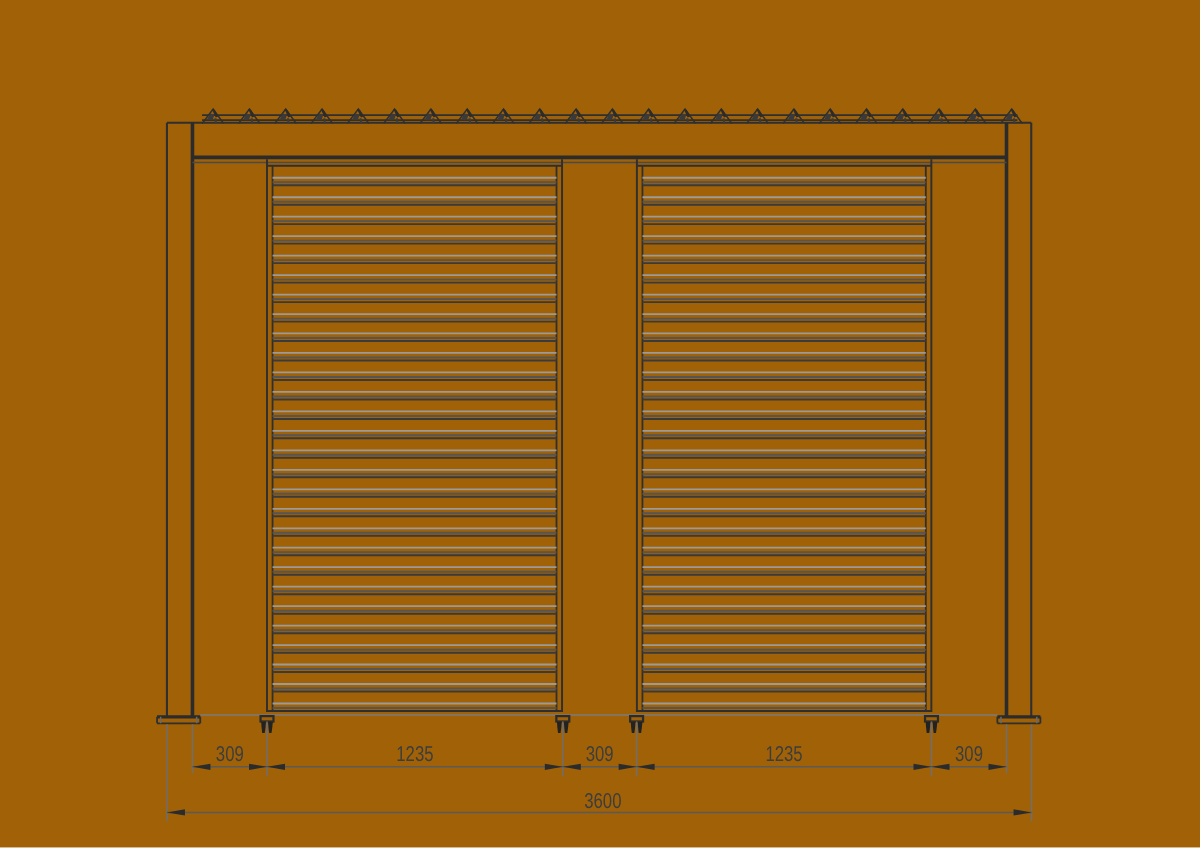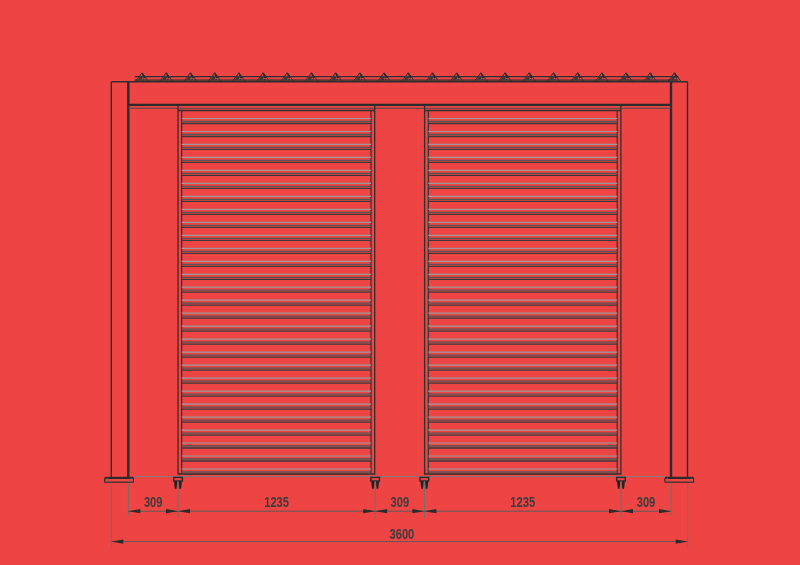--- a/index.html
+++ b/index.html
@@ -1,16 +1,16 @@
 <!DOCTYPE html>
 <html><head>
 <meta charset="utf-8">
 <style>
 html,body{margin:0;padding:0;background:#ffffff;}
-#wrap{width:800px;height:565px;position:relative;overflow:hidden;background:#ef4444;font-weight:bold;}
+#wrap{width:800px;height:565px;position:relative;overflow:hidden;background:#a16207;}
 svg{display:block;filter:blur(0.4px);}
 </style>
 </head>
 <body>
 
 <div id="wrap">
 <svg width="800" height="565" viewBox="0 0 800 565" xmlns="http://www.w3.org/2000/svg">
 
 <g>
 <line x1="111.3" y1="81.8" x2="687.5" y2="81.8" stroke="#2f2f2f" stroke-width="1.4"></line>

